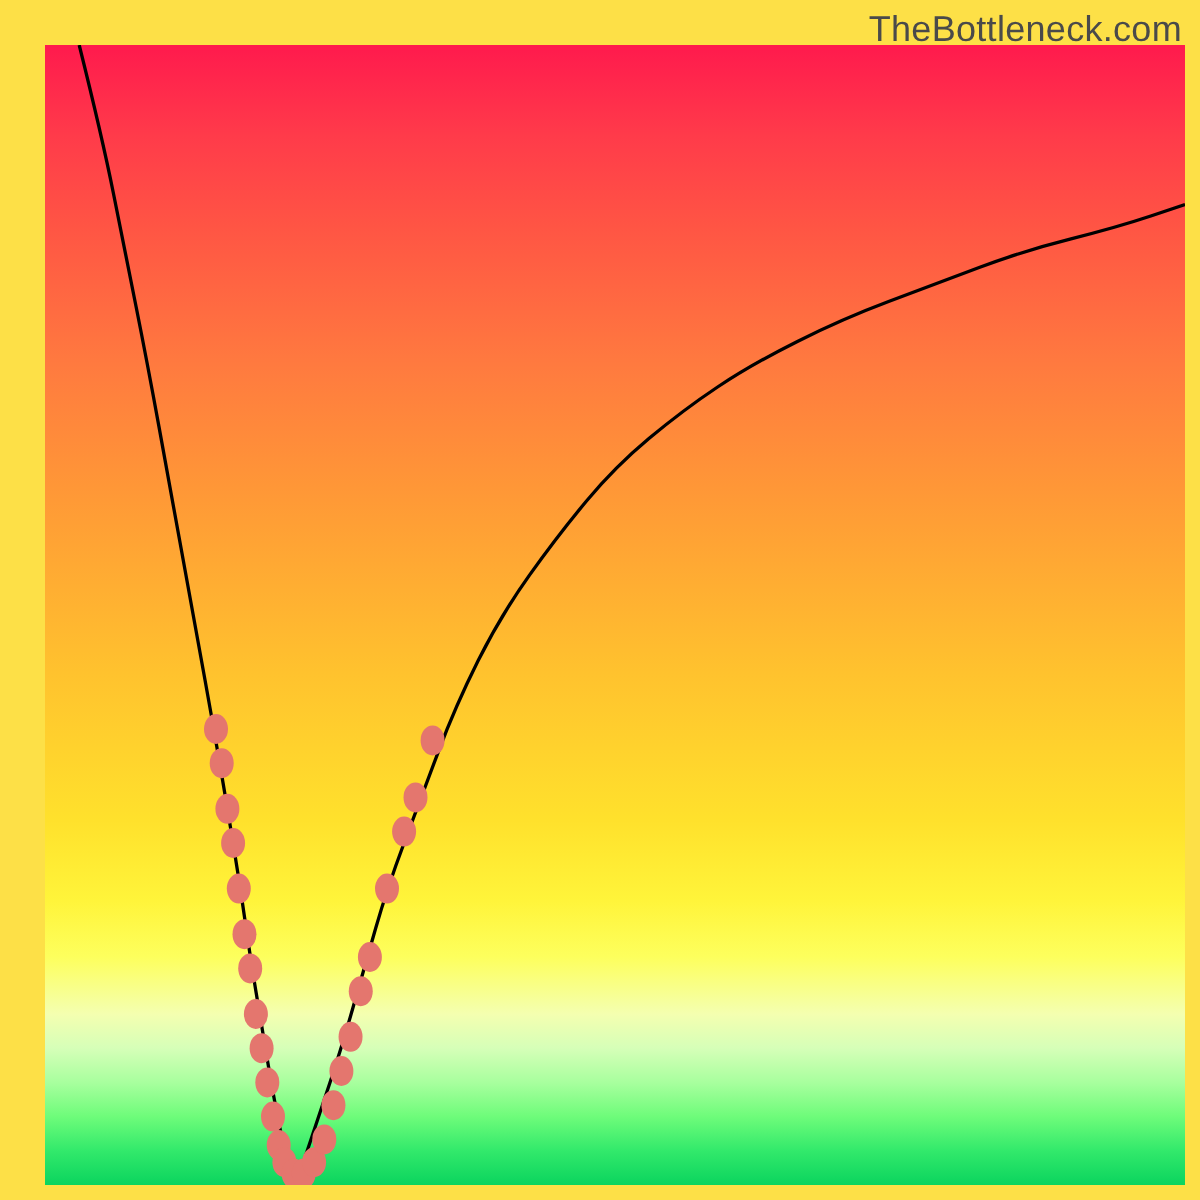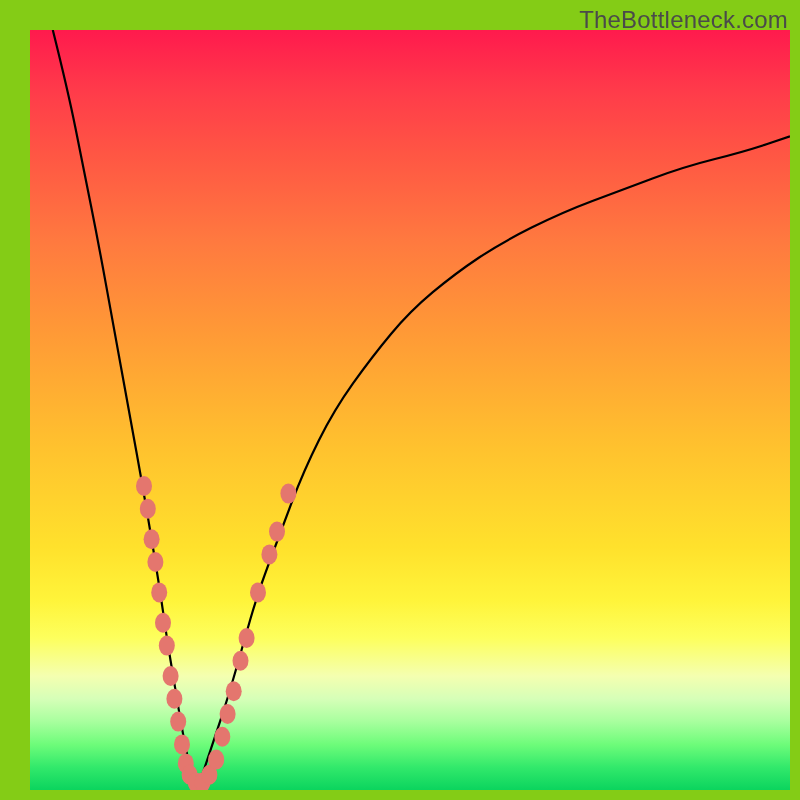--- a/index.html
+++ b/index.html
@@ -8,21 +8,21 @@
     width: 800px;
     height: 800px;
     overflow: hidden;
     background: #000;
     font-family: Arial, Helvetica, sans-serif;
   }
   .frame {
     position: relative;
     width: 800px;
     height: 800px;
-    background: #84cc16;
+    background: #fde047;
   }
   .plot-area {
     position: absolute;
     left: 30px;
     top: 30px;
     width: 760px;
     height: 760px;
     background: linear-gradient(to bottom,
       #ff1a4d 0%,
       #ff3b4a 8%,

